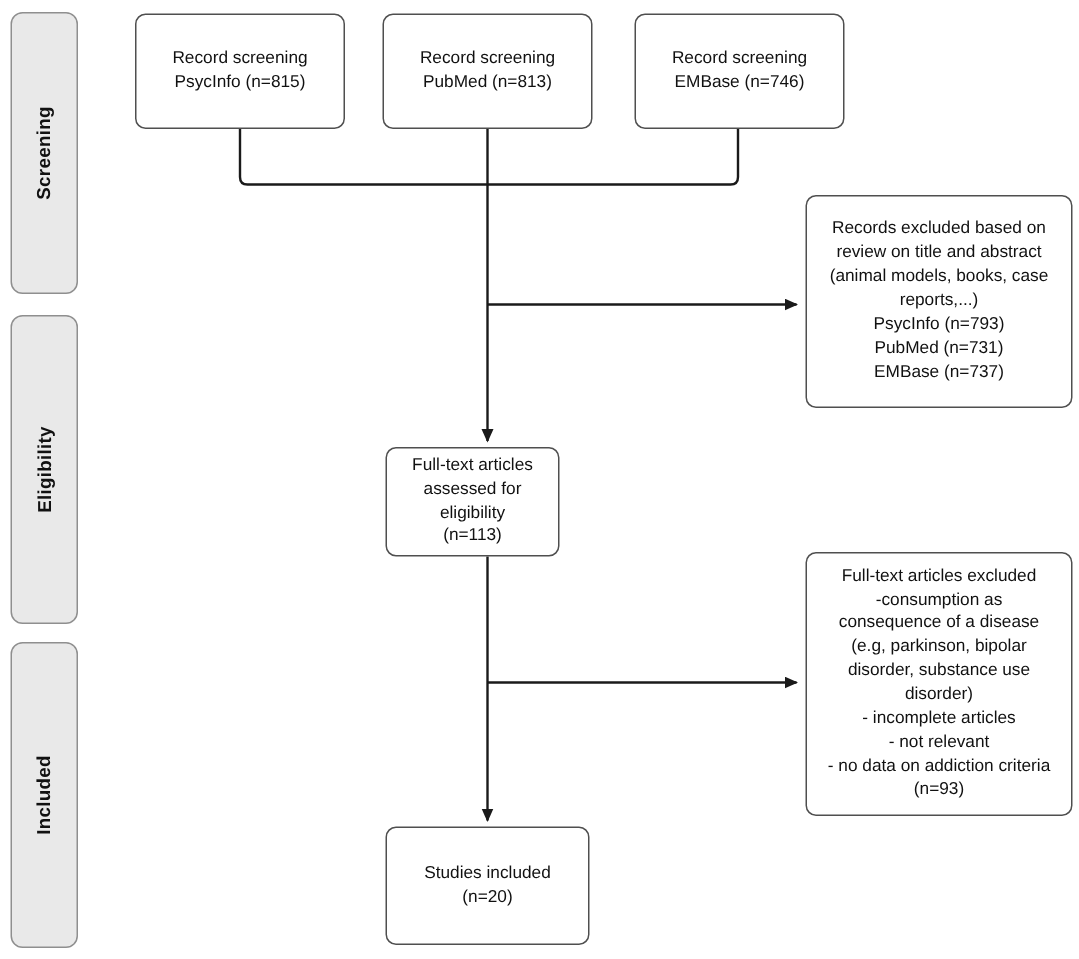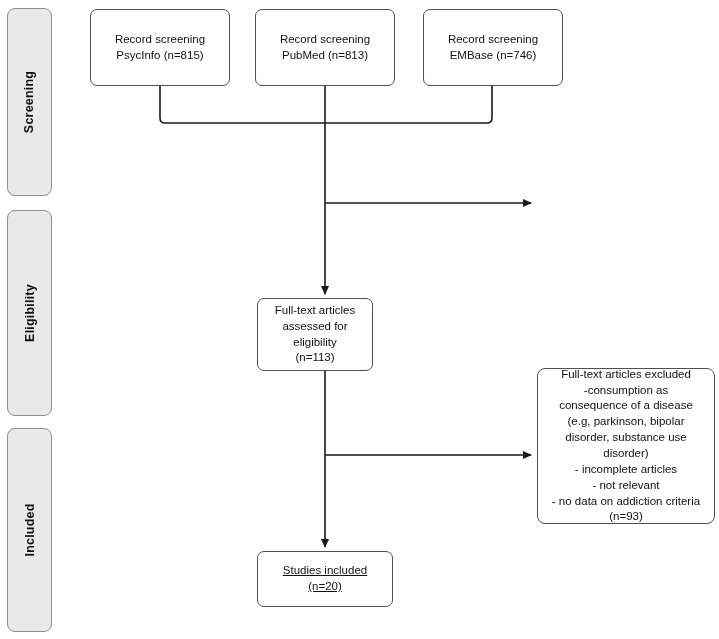--- a/index.html
+++ b/index.html
@@ -55,24 +55,24 @@
     font-size: 12.5px;
     color: #111111;
     letter-spacing: 0.2px;
   }
   
   .box-psycinfo { left: 90px;  top: 9px;  width: 140px; height: 77px; }
   .box-pubmed   { left: 255px; top: 9px;  width: 140px; height: 77px; }
   .box-embase   { left: 423px; top: 9px;  width: 140px; height: 77px; }
   
   .box-fulltext { left: 257px; top: 298px; width: 116px; height: 73px; }
-  .box-included { left: 257px; top: 551px; width: 136px; height: 56px; text-decoration: underline; }
+  .box-included { left: 257px; top: 551px; width: 136px; height: 79px; }
   
   .box-excluded1 { left: 537px; top: 130px; width: 178px; height: 142px; }
-  .box-excluded2 { left: 537px; top: 368px; width: 178px; height: 156px; border-radius: 8px; }
+  .box-excluded2 { left: 537px; top: 368px; width: 178px; height: 176px; }
   
   .stage-screening   { left: 7px; top: 8px;   width: 45px; height: 188px; }
   .stage-eligibility { left: 7px; top: 210px; width: 45px; height: 206px; }
   .stage-included    { left: 7px; top: 428px; width: 45px; height: 204px; }
 </style>
 </head>
 <body>
 
 <div class="canvas">
 
@@ -105,20 +105,27 @@
     <span>Included</span>
   </div>
 
   <div class="node box-psycinfo">Record screening
 PsycInfo (n=815)</div>
   <div class="node box-pubmed">Record screening
 PubMed (n=813)</div>
   <div class="node box-embase">Record screening
 EMBase (n=746)</div>
 
+  <div class="node box-excluded1">Records excluded based on
+review on title and abstract
+(animal models, books, case
+reports,...)
+PsycInfo (n=793)
+PubMed (n=731)
+EMBase (n=737)</div>
   <div class="node box-excluded2">Full-text articles excluded
 -consumption as
 consequence of a disease
 (e.g, parkinson, bipolar
 disorder, substance use
 disorder)
 - incomplete articles
 - not relevant
 - no data on addiction criteria
 (n=93)</div>

